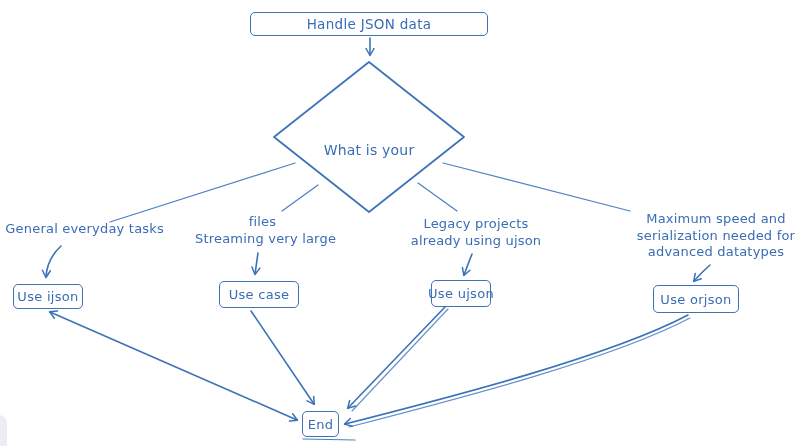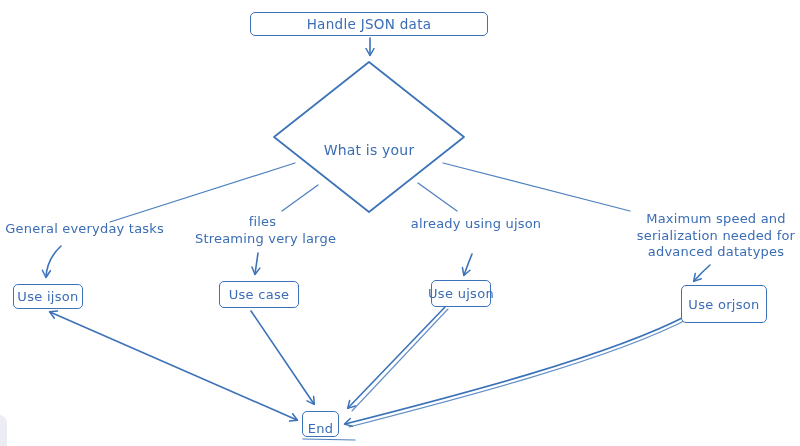--- a/index.html
+++ b/index.html
@@ -32,22 +32,22 @@
   }
   #start-box{left:250px;top:12px;width:238px;height:24px;font-size:13.5px;}
   #decision-text{left:299px;top:116px;width:140px;font-size:14px;line-height:21px;margin-top:24px;}
   #label-1{left:2px;top:221px;width:162px;text-align:right;}
   #label-2{left:195px;top:214px;width:135px;}
   #label-3{left:408px;top:216px;width:136px;}
   #label-4{left:630px;top:211px;width:172px;}
   #box-json{left:13px;top:284px;width:70px;height:25px;}
   #box-ijson{left:219px;top:281px;width:80px;height:27px;}
   #box-ujson{left:431px;top:280px;width:60px;height:27px;}
-  #box-orjson{left:653px;top:285px;width:86px;height:38px;margin-left:28px;}
-  #end-box{left:302px;top:411px;width:37px;height:26px;align-items:flex-end;}
+  #box-orjson{left:653px;top:285px;width:86px;height:28px;}
+  #end-box{left:302px;top:411px;width:37px;height:26px;}
   #corner-shape{
     position:absolute;z-index:3;left:-9px;top:415px;width:16px;height:44px;
     background:#ececf5;border-radius:8px;
   }
 </style>
 </head>
 <body>
 
 <svg id="wires" width="800" height="446" viewBox="0 0 800 446">
   <defs>
@@ -89,20 +89,21 @@
 </div>
 
 <div class="lbl" id="label-1">
   <div>General everyday tasks</div>
 </div>
 <div class="lbl" id="label-2">
   <div>files</div>
   <div>Streaming very large</div>
 </div>
 <div class="lbl" id="label-3">
+  <div>Legacy projects</div>
   <div>already using ujson</div>
 </div>
 <div class="lbl" id="label-4">
   <div>Maximum speed and</div>
   <div>serialization needed for</div>
   <div>advanced datatypes</div>
 </div>
 
 <div class="box" id="box-json">
   <span>Use ijson</span>

